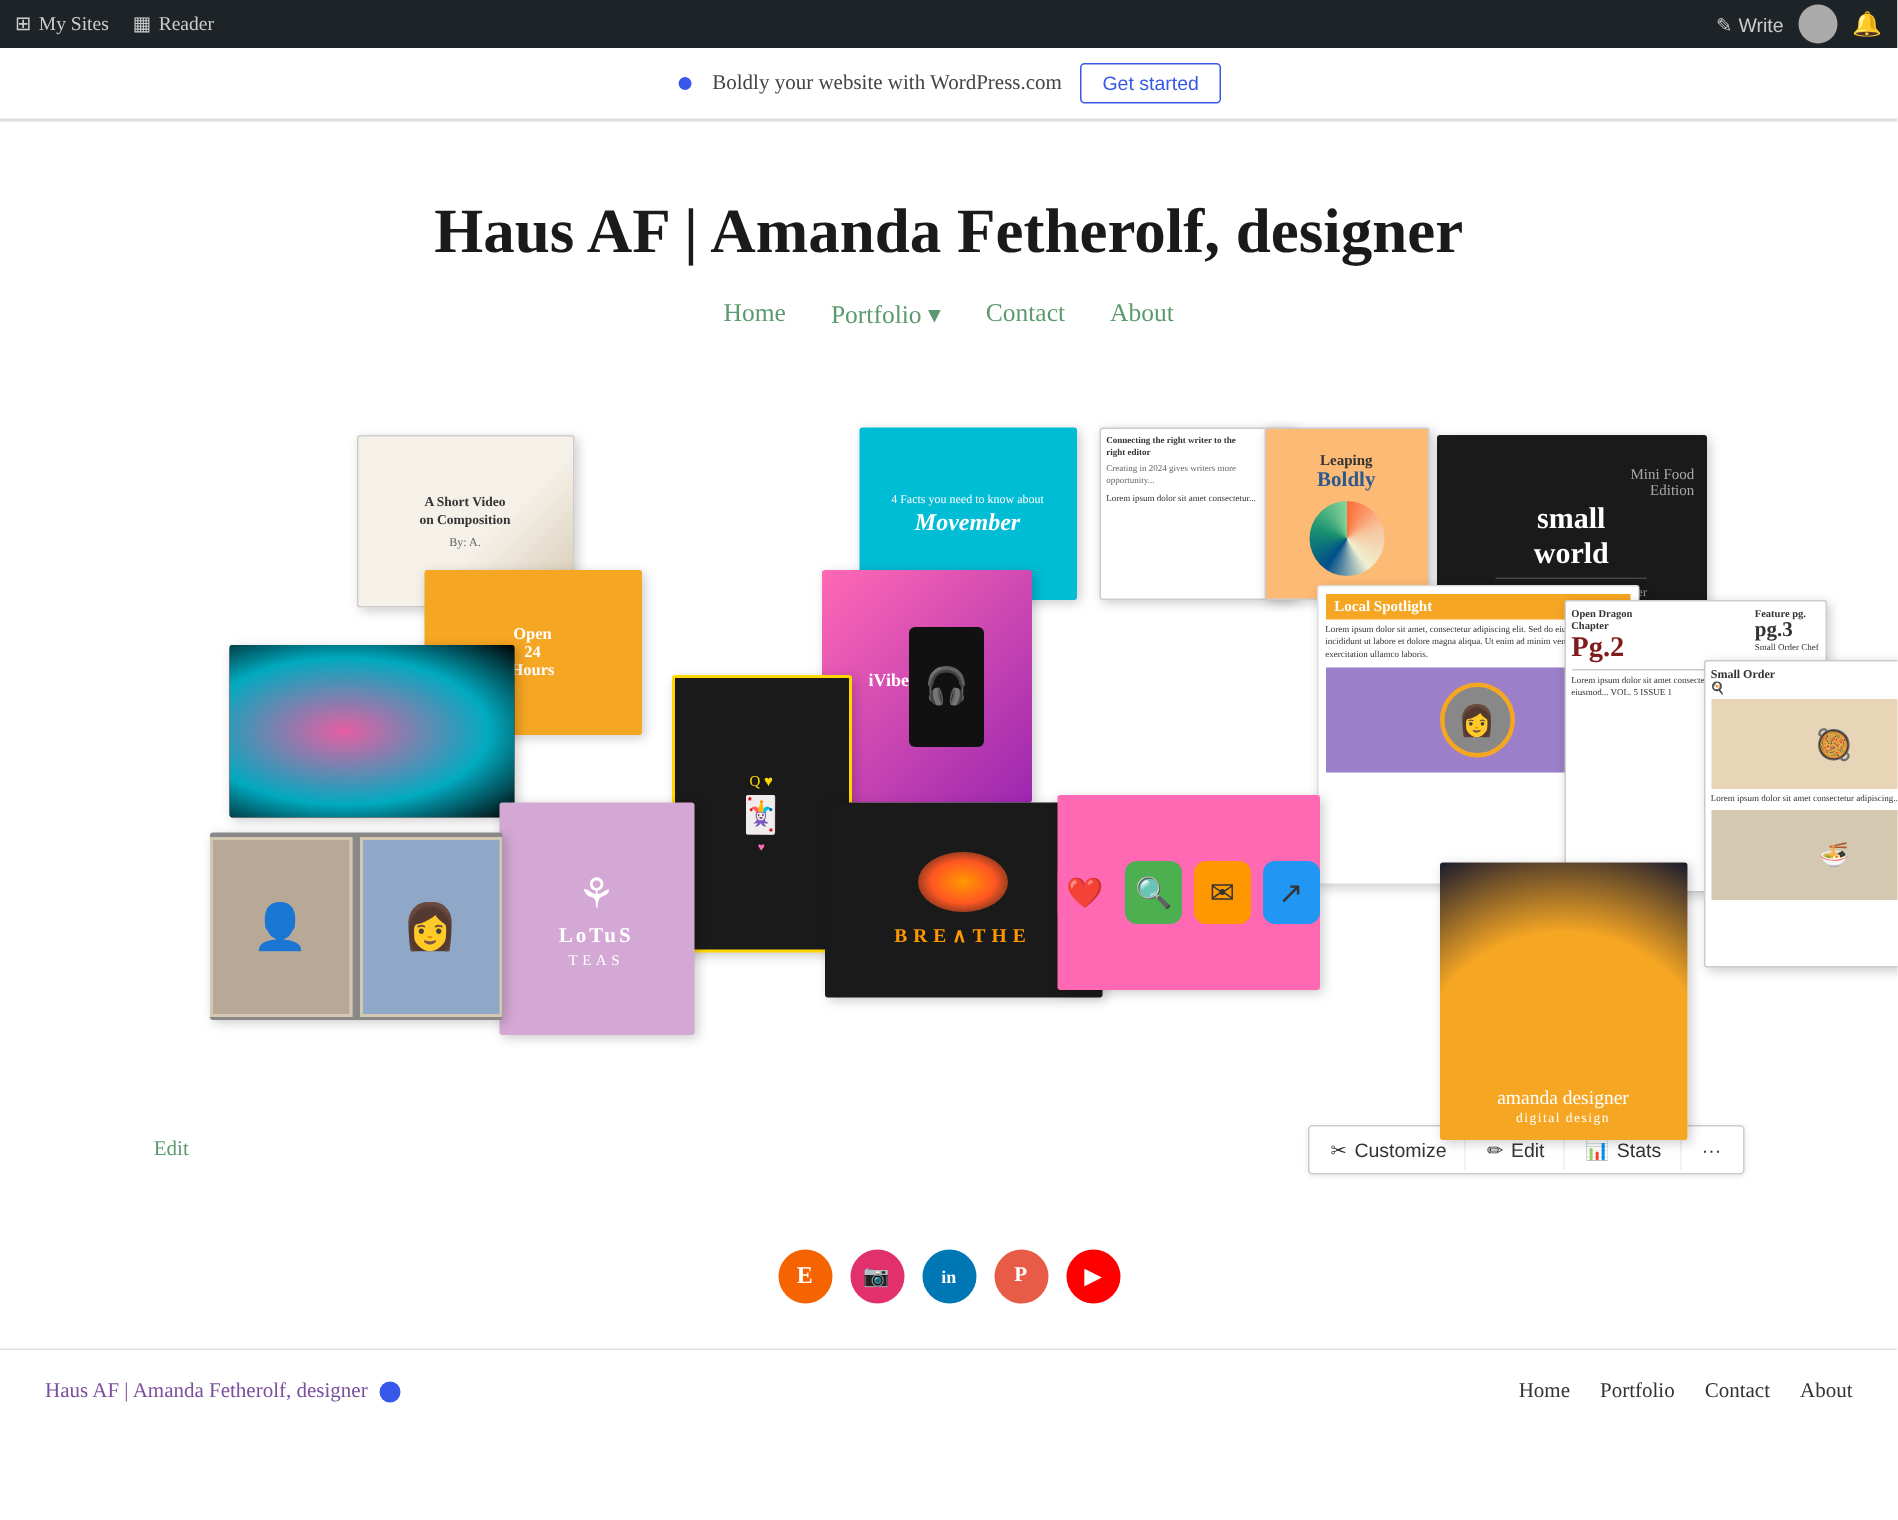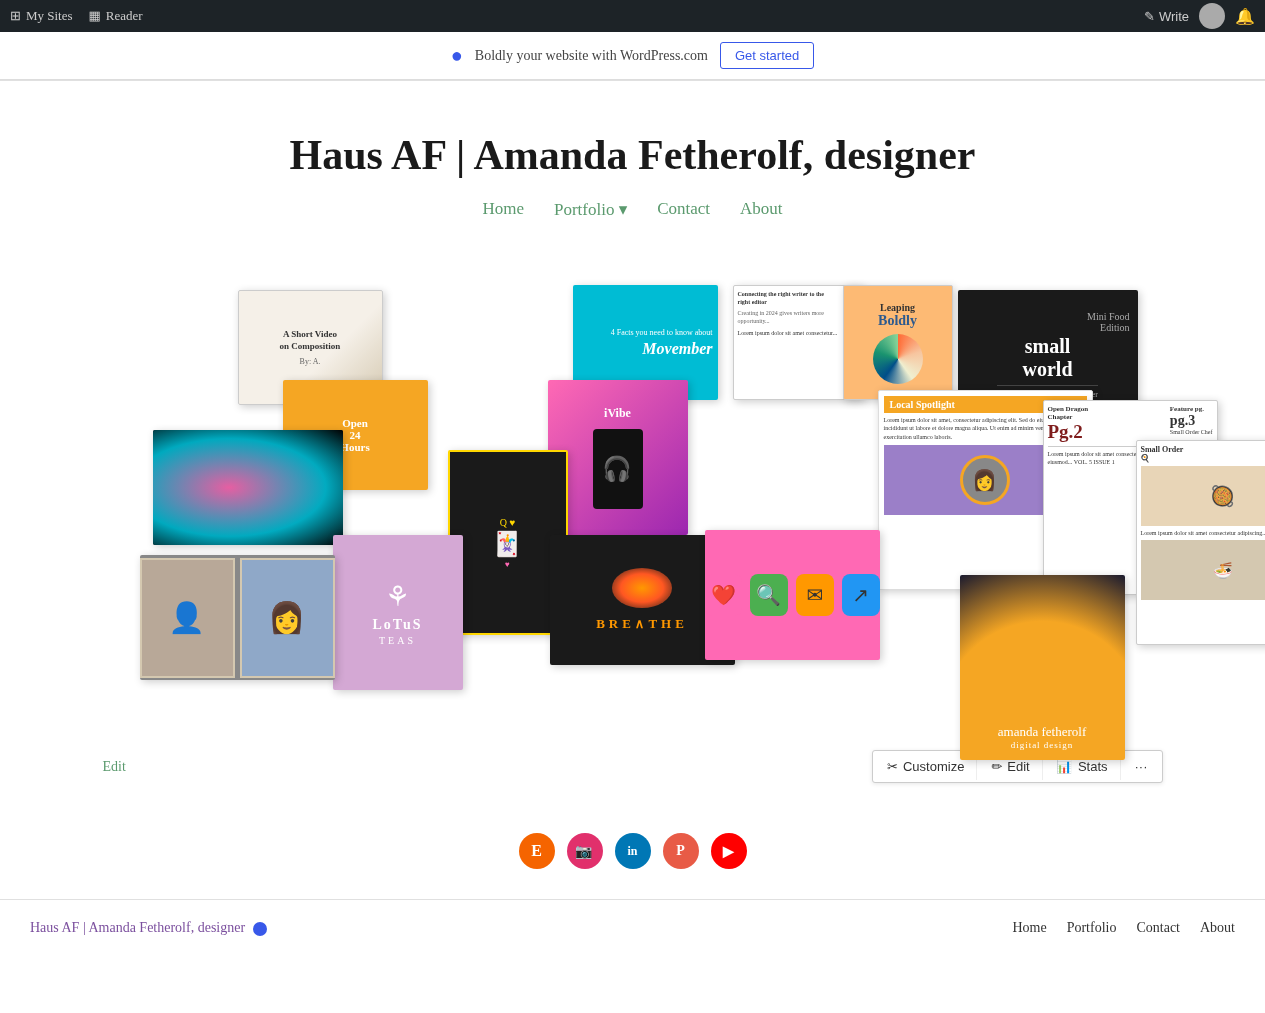--- a/index.html
+++ b/index.html
@@ -140,21 +140,21 @@
     }
     .item-butterfly-inner {
       width: 100%; height: 100%;
       background: radial-gradient(ellipse at 40% 50%, #ff69b4 0%, #00bcd4 60%, #000 100%);
       opacity: 0.9;
     }
     .item-movember {
       left: 490px; top: 5px;
       width: 145px; height: 115px;
       background: #00bcd4;
-      display: flex; align-items: flex-end; justify-content: center;
+      display: flex; align-items: center; justify-content: center;
       flex-direction: column; color: white; text-align: center; padding: 5px;
     }
     .item-article {
       left: 650px; top: 5px;
       width: 130px; height: 115px;
       background: #fff;
       border: 1px solid #ccc;
       padding: 4px; font-size: 7px; color: #333;
     }
     .item-leaping {
@@ -171,21 +171,21 @@
       background: #1a1a1a;
       color: white;
       display: flex; align-items: center; justify-content: center;
       flex-direction: column; text-align: center; padding: 8px;
     }
     .item-ivibe {
       left: 465px; top: 100px;
       width: 140px; height: 155px;
       background: linear-gradient(135deg, #ff69b4 0%, #9c27b0 100%);
       display: flex; align-items: center; justify-content: center;
-      flex-direction: column; color: white; text-align: right; padding: 5px;
+      flex-direction: row; color: white; text-align: right; padding: 5px;
     }
     .item-amanda-script {
       left: 570px; top: 100px;
       width: 220px; height: 150px;
       background: linear-gradient(135deg, #9c27b0 0%, #ff69b4 40%, #ff9800 70%, #4caf50 100%);
       display: flex; align-items: center; justify-content: center;
       color: white; font-size: 28px; font-style: italic;
     }
     .item-local {
       left: 795px; top: 110px;
@@ -530,21 +530,21 @@
       <div class="photo-old1">
         <span style="font-size:30px;">👤</span>
       </div>
       <div class="photo-old2">
         <span style="font-size:30px;">👩</span>
       </div>
     </div>
 
     <div class="collage-item item-profile">
       <div style="text-align:center;">
-        <div style="font-family:cursive; font-size:13px; color:white; line-height:1.2;">amanda fetherolf</div>
+        <div style="font-family:cursive; font-size:13px; color:white; line-height:1.2;">amanda designer</div>
         <div style="font-size:9px; color:white; letter-spacing:1px;">digital design</div>
       </div>
     </div>
 
     <div class="collage-item item-smallorder">
       <div style="font-size:8px; font-weight:bold; margin-bottom:3px;">Small Order<br>🍳</div>
       <div style="width:100%; height:60px; background:#e8d5b7; display:flex; align-items:center; justify-content:center; margin-bottom:3px;">
         <span style="font-size:20px;">🥘</span>
       </div>
       <div style="font-size:6px; line-height:1.4; color:#333;">

